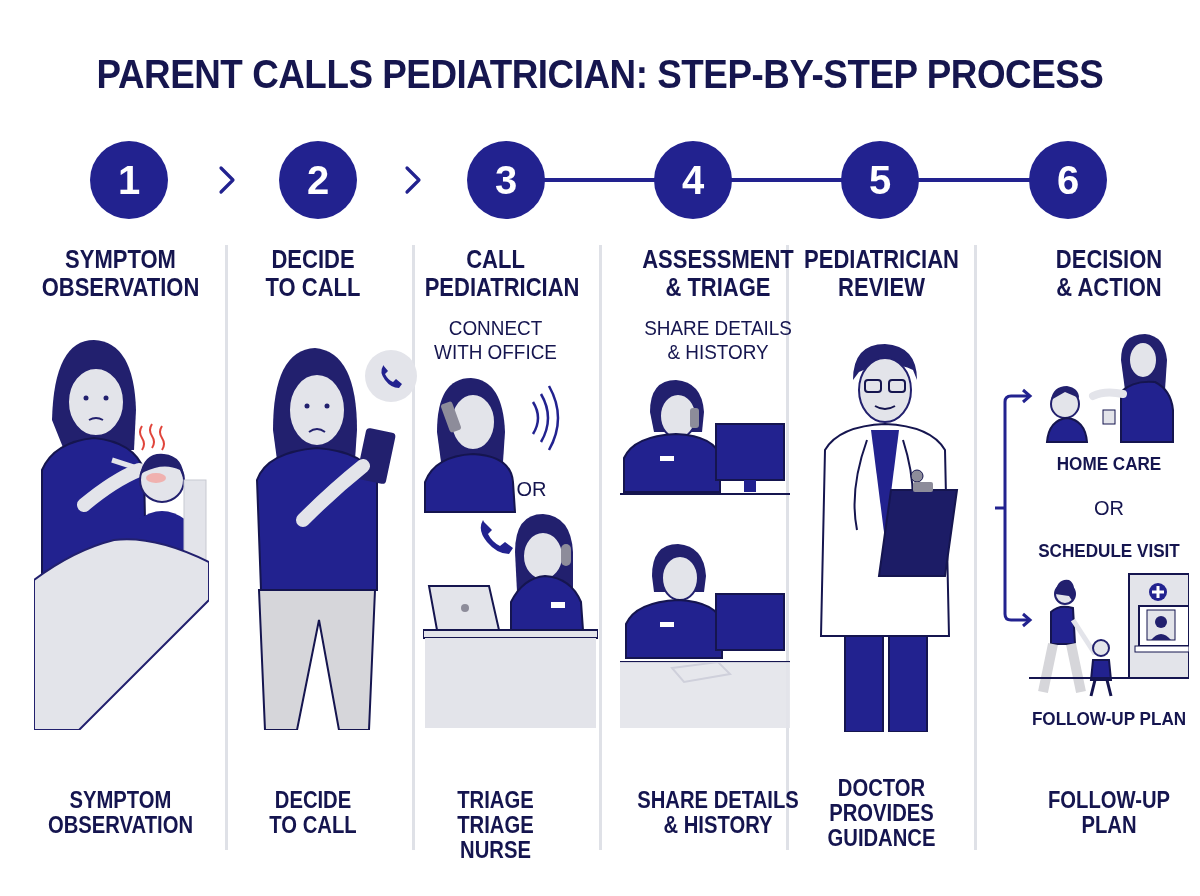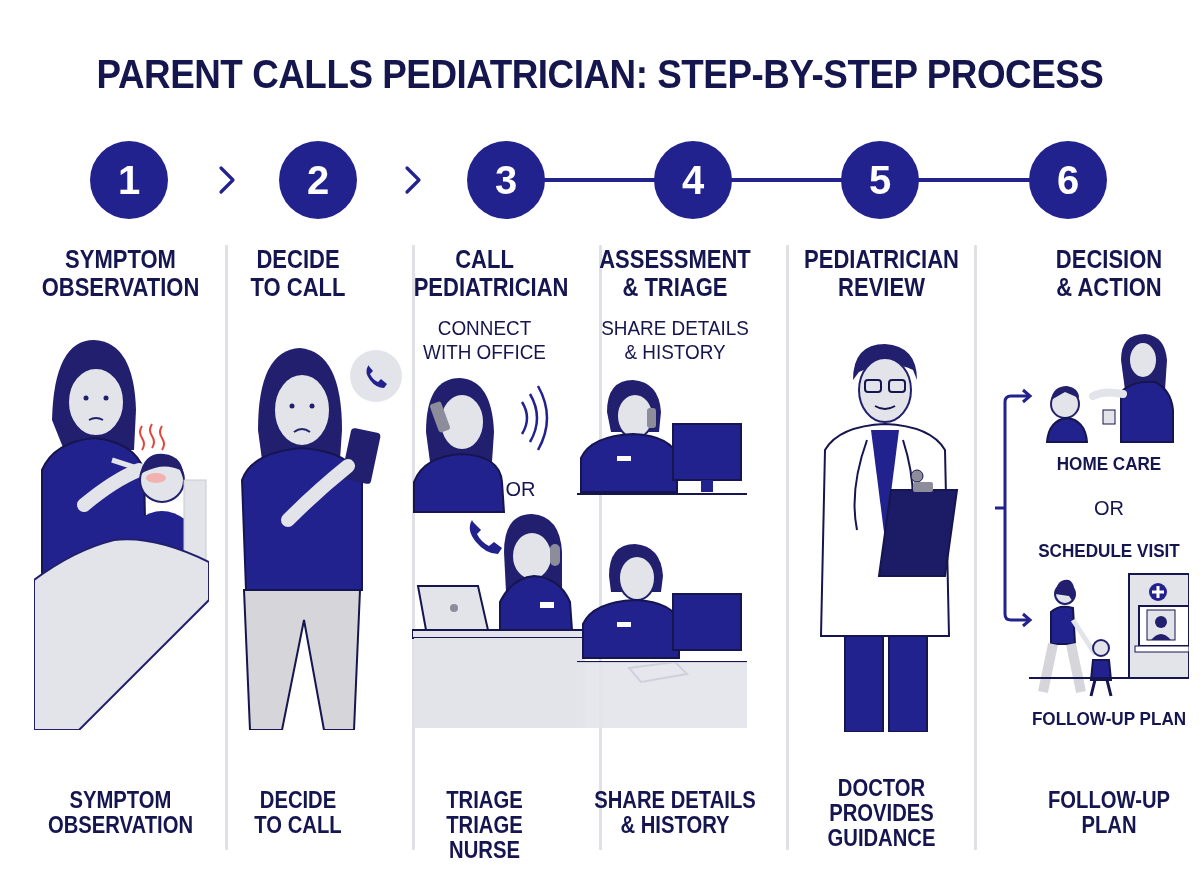--- a/index.html
+++ b/index.html
@@ -83,21 +83,21 @@
     <rect x="150" y="150" width="22" height="80" fill="#e3e4ea" stroke="#c7c9d1"></rect>
 
     <path d="M0 250 Q40 220 80 210 Q120 205 175 232 L175 270 L45 400 L0 400 Z" fill="#e3e4ea" stroke="#22206e" stroke-width="2"></path>
   </svg>
   <div class="bottom">
     <div>SYMPTOM</div>
     <div>OBSERVATION</div>
   </div>
 </div>
 
-<div class="col" style="left:224px;width:148px">
+<div class="col" style="left:239px;width:148px">
   <div class="heading">
     <div>DECIDE</div>
     <div>TO CALL</div>
   </div>
   <svg class="illus" style="left:14px;top:340px" width="170" height="390" viewBox="0 0 170 390">
     <circle cx="138" cy="36" r="26" fill="#e3e4ea"></circle>
     <path d="M130 26 q-4 6 2 14 q6 8 14 8 l3 -4 -6 -5 -3 3 q-5 -2 -8 -8 l3 -3 -5 -6 z" fill="#22228f"></path>
     <path d="M20 90 Q20 10 62 8 Q104 12 104 90 L102 120 L24 120 Z" fill="#22206e"></path>
     <ellipse cx="64" cy="70" rx="28" ry="36" fill="#e3e4ea" stroke="#22206e" stroke-width="2"></ellipse>
     <circle cx="54" cy="66" r="2.5" fill="#22206e"></circle>
@@ -107,21 +107,21 @@
     <rect x="108" y="90" width="30" height="52" rx="4" fill="#22206e" transform="rotate(12 123 116)"></rect>
     <path d="M50 180 Q80 150 110 126" stroke="#e3e4ea" stroke-width="14" fill="none" stroke-linecap="round"></path>
     <path d="M6 250 L122 250 L116 390 L86 390 L66 280 L44 390 L12 390 Z" fill="#d6d6da" stroke="#15154f" stroke-width="2"></path>
   </svg>
   <div class="bottom">
     <div>DECIDE</div>
     <div>TO CALL</div>
   </div>
 </div>
 
-<div class="col" style="left:404px;width:161px">
+<div class="col" style="left:415px;width:161px">
   <div class="heading">
     <div>CALL</div>
     <div>PEDIATRICIAN</div>
   </div>
   <div class="sub" style="top:316px">
     <div>CONNECT</div>
     <div>WITH OFFICE</div>
   </div>
   <svg class="illus" style="left:8px;top:372px" width="175" height="360" viewBox="0 0 175 360">
 
@@ -144,21 +144,21 @@
     <rect x="0" y="258" width="175" height="8" fill="#e3e4ea" stroke="#15154f" stroke-width="2"></rect>
     <rect x="2" y="266" width="171" height="90" fill="#e3e4ea"></rect>
   </svg>
   <div class="or-label" style="left:0;right:0;top:478px;padding-left:72px">OR</div>
   <div class="bottom">
     <div>TRIAGE</div>
     <div>TRIAGE NURSE</div>
   </div>
 </div>
 
-<div class="col" style="left:569px;width:212px">
+<div class="col" style="left:612px;width:212px">
   <div class="heading">
     <div>ASSESSMENT</div>
     <div>&amp; TRIAGE</div>
   </div>
   <div class="sub" style="top:316px">
     <div>SHARE DETAILS</div>
     <div>&amp; HISTORY</div>
   </div>
   <svg class="illus" style="left:8px;top:372px" width="175" height="360" viewBox="0 0 175 360">
 

